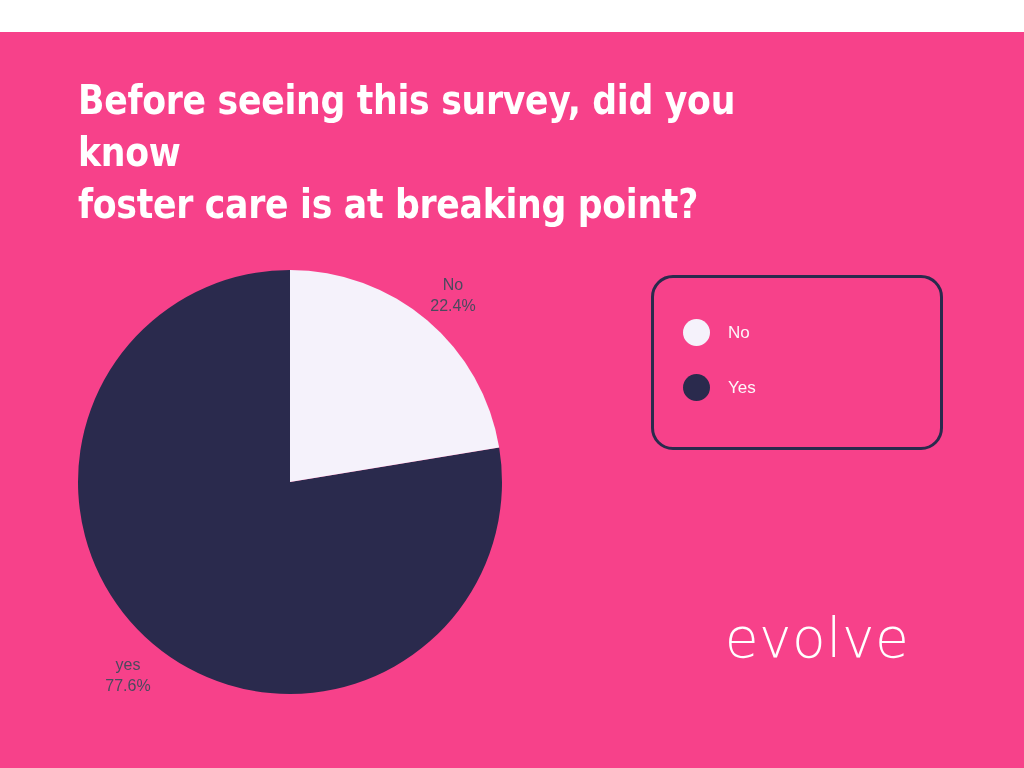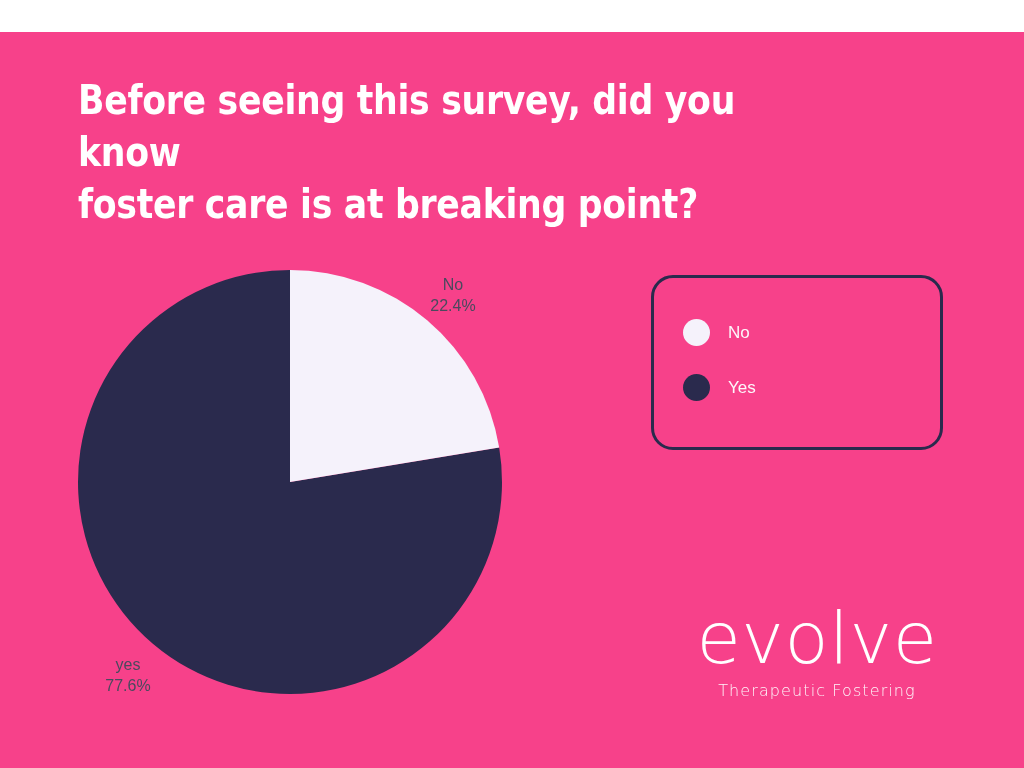--- a/index.html
+++ b/index.html
@@ -115,21 +115,21 @@
     left: 692px;
     top: 570px;
     width: 250px;
     text-align: center;
   }
   #logo-word {
     display: block;
     color: #ffffff;
     font-family: "DejaVu Sans Light", "Liberation Sans", sans-serif;
     font-weight: 300;
-    font-size: 72px;
+    font-size: 55px;
     line-height: 72px;
     letter-spacing: 0.5px;
   }
   #logo-tagline {
     display: block;
     margin-top: 7px;
     color: #fdf4f9;
     font-family: "DejaVu Sans Light", "Liberation Sans", sans-serif;
     font-weight: 300;
     font-size: 16px;
@@ -165,16 +165,15 @@
       <span class="legend-label">No</span>
     </div>
     <div class="legend-row" id="legend-row-yes">
       <span class="legend-swatch yes"></span>
       <span class="legend-label">Yes</span>
     </div>
   </div>
 
   <div id="logo">
     <span id="logo-word">evolve</span>
-    <span id="logo-tagline">Therapeutic Fostering</span>
   </div>
 
 </div>
 
 </body></html>

